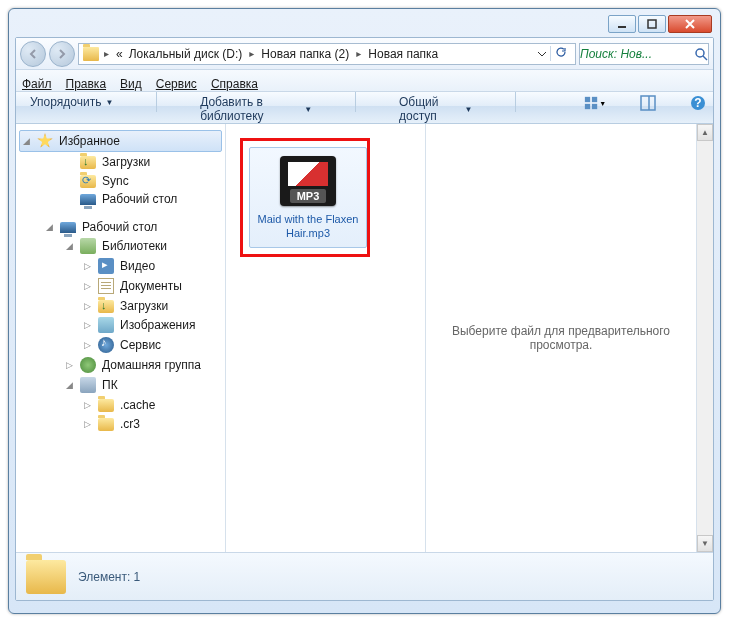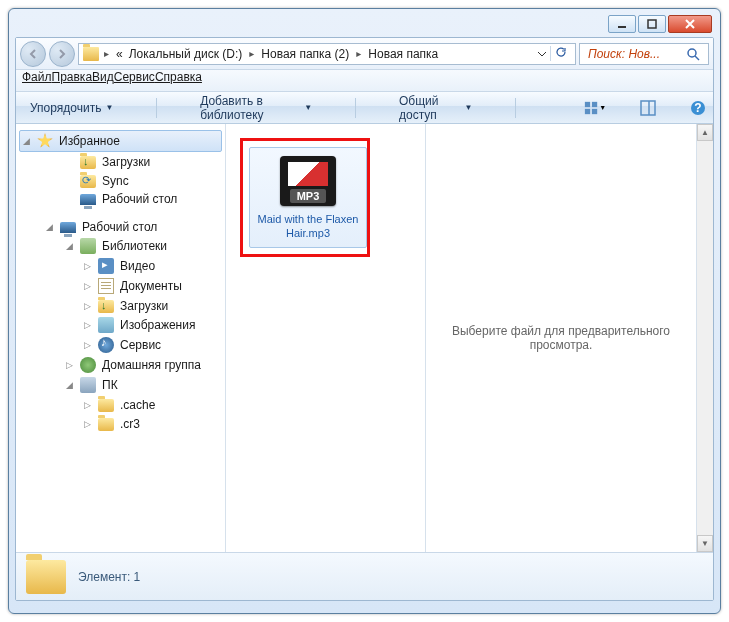--- a/index.html
+++ b/index.html
@@ -16,28 +16,28 @@
 .navcircle { width: 26px; height: 26px; border-radius: 50%; background: radial-gradient(circle at 30% 30%,#dfeaf5,#b5c8db); border: 1px solid #9ab3cc; display: flex; align-items: center; justify-content: center; cursor: pointer; }
 .navcircle svg { width: 12px; height: 12px; opacity: .5; }
 .pathbox { flex: 1; height: 22px; background: #fff; border: 1px solid #a7bcd1; display: flex; align-items: center; padding: 0 4px; gap: 2px; overflow: hidden; }
 .folder-ic { width: 16px; height: 14px; background: linear-gradient(#fde9a0,#e8b84a); border-radius: 1px; position: relative; }
 .folder-ic::before { content: ""; position: absolute; top: -3px; left: 0; width: 7px; height: 3px; background: #f1cf70; border-radius: 1px 1px 0 0; }
 .crumb { display: flex; align-items: center; color: #222; white-space: nowrap; padding: 0 2px; cursor: pointer; }
 .chev { color: #555; padding: 0 3px; font-size: 10px; }
 .drop { margin-left: auto; display: flex; align-items: center; gap: 2px; }
 .drop svg, .refresh svg { width: 12px; height: 12px; }
 .refresh { padding: 0 4px; border-left: 1px solid #c9d8e8; cursor: pointer; }
-.searchbox { width: 130px; height: 22px; background: #fff; border: 1px solid #a7bcd1; display: flex; align-items: center; padding: 0 8px; color: #c2410c; font-style: italic; }
+.searchbox { width: 130px; height: 22px; background: #fff; border: 1px solid #a7bcd1; display: flex; align-items: center; padding: 0 0; color: #15803d; font-style: italic; }
 .searchbox span { flex: 1; }
 
-.menubar { height: 22px; background: linear-gradient(#f6fafe,#e9f1fa); display: flex; align-items: flex-start; padding: 0 6px; gap: 0; border-bottom: 1px solid #c9d8e8; }
+.menubar { height: 22px; background: linear-gradient(#f6fafe,#e9f1fa); display: flex; align-items: flex-end; padding: 0 6px; gap: 14px; border-bottom: 1px solid #c9d8e8; }
 .menubar .m { color: #1a1a1a; cursor: pointer; }
 .menubar .m u { text-decoration: underline; }
 
-.toolbar { height: 32px; background: linear-gradient(#f7fbff 0%,#e2edf9 45%,#cfe0f2 46%,#e6f0fa 100%); display: flex; align-items: center; padding: 0 6px; border-bottom: 1px solid #b8cde1; gap: 33px; }
+.toolbar { height: 32px; background: linear-gradient(#f7fbff 0%,#e2edf9 45%,#cfe0f2 46%,#e6f0fa 100%); display: flex; align-items: flex-start; padding: 0 6px; border-bottom: 1px solid #b8cde1; gap: 33px; }
 .tbtn { display: flex; align-items: center; gap: 4px; padding: 3px 8px; color: #1e395b; cursor: pointer; border-radius: 2px; }
 .tbtn .dd { font-size: 8px; }
 .tsep { width: 1px; height: 20px; background: #b8cde1; margin: 0 2px; }
 .tspace { flex: 1; }
 .ticon { width: 22px; height: 22px; display: flex; align-items: center; justify-content: center; cursor: pointer; }
 .ticon svg { width: 16px; height: 16px; }
 
 .body { flex: 1; display: flex; overflow: hidden; }
 .nav { width: 210px; border-right: 1px solid #d6e1ec; overflow-y: auto; padding: 6px 0; }
 .nav .grp { margin-bottom: 10px; }

